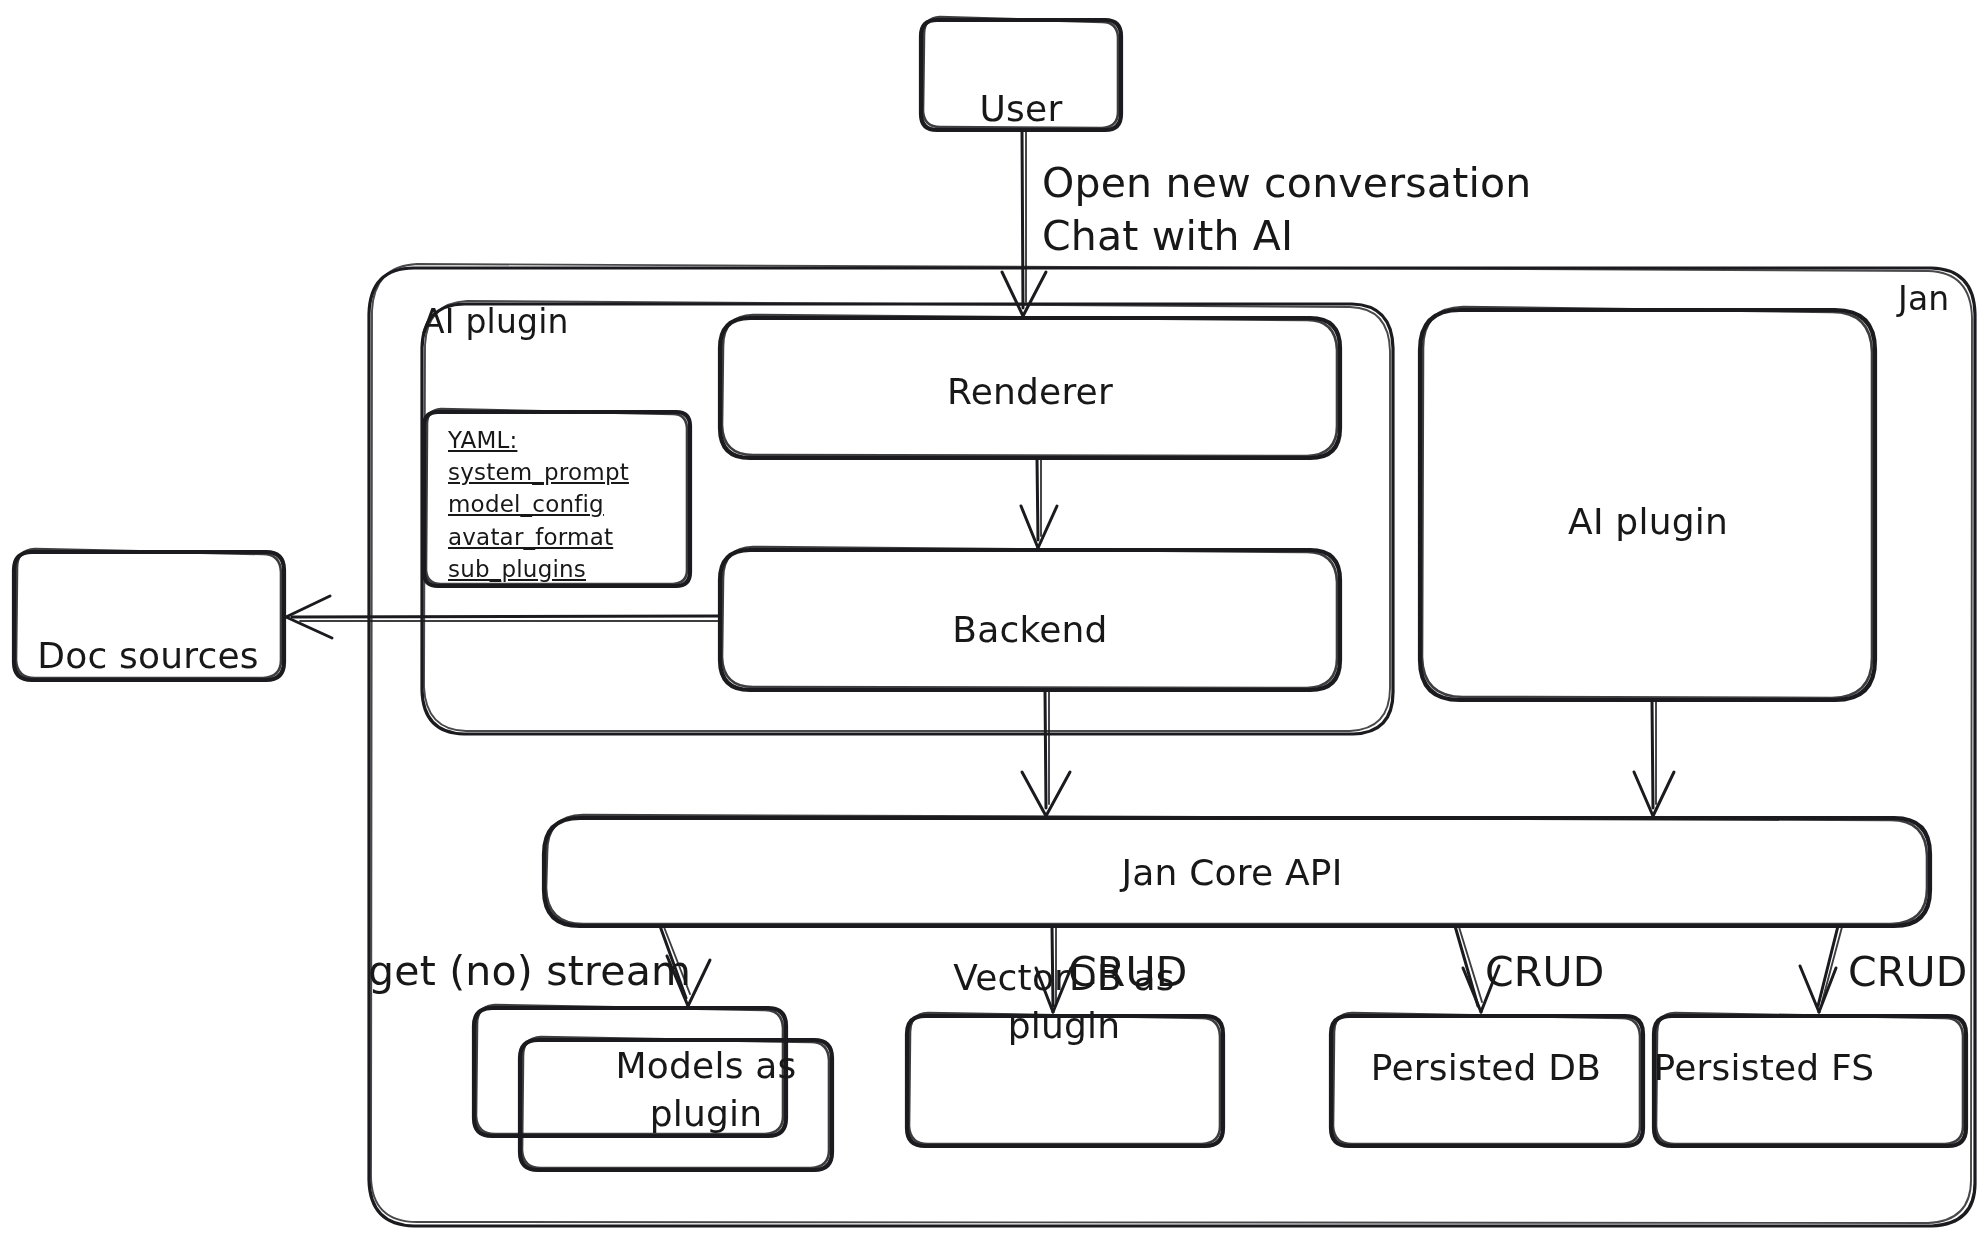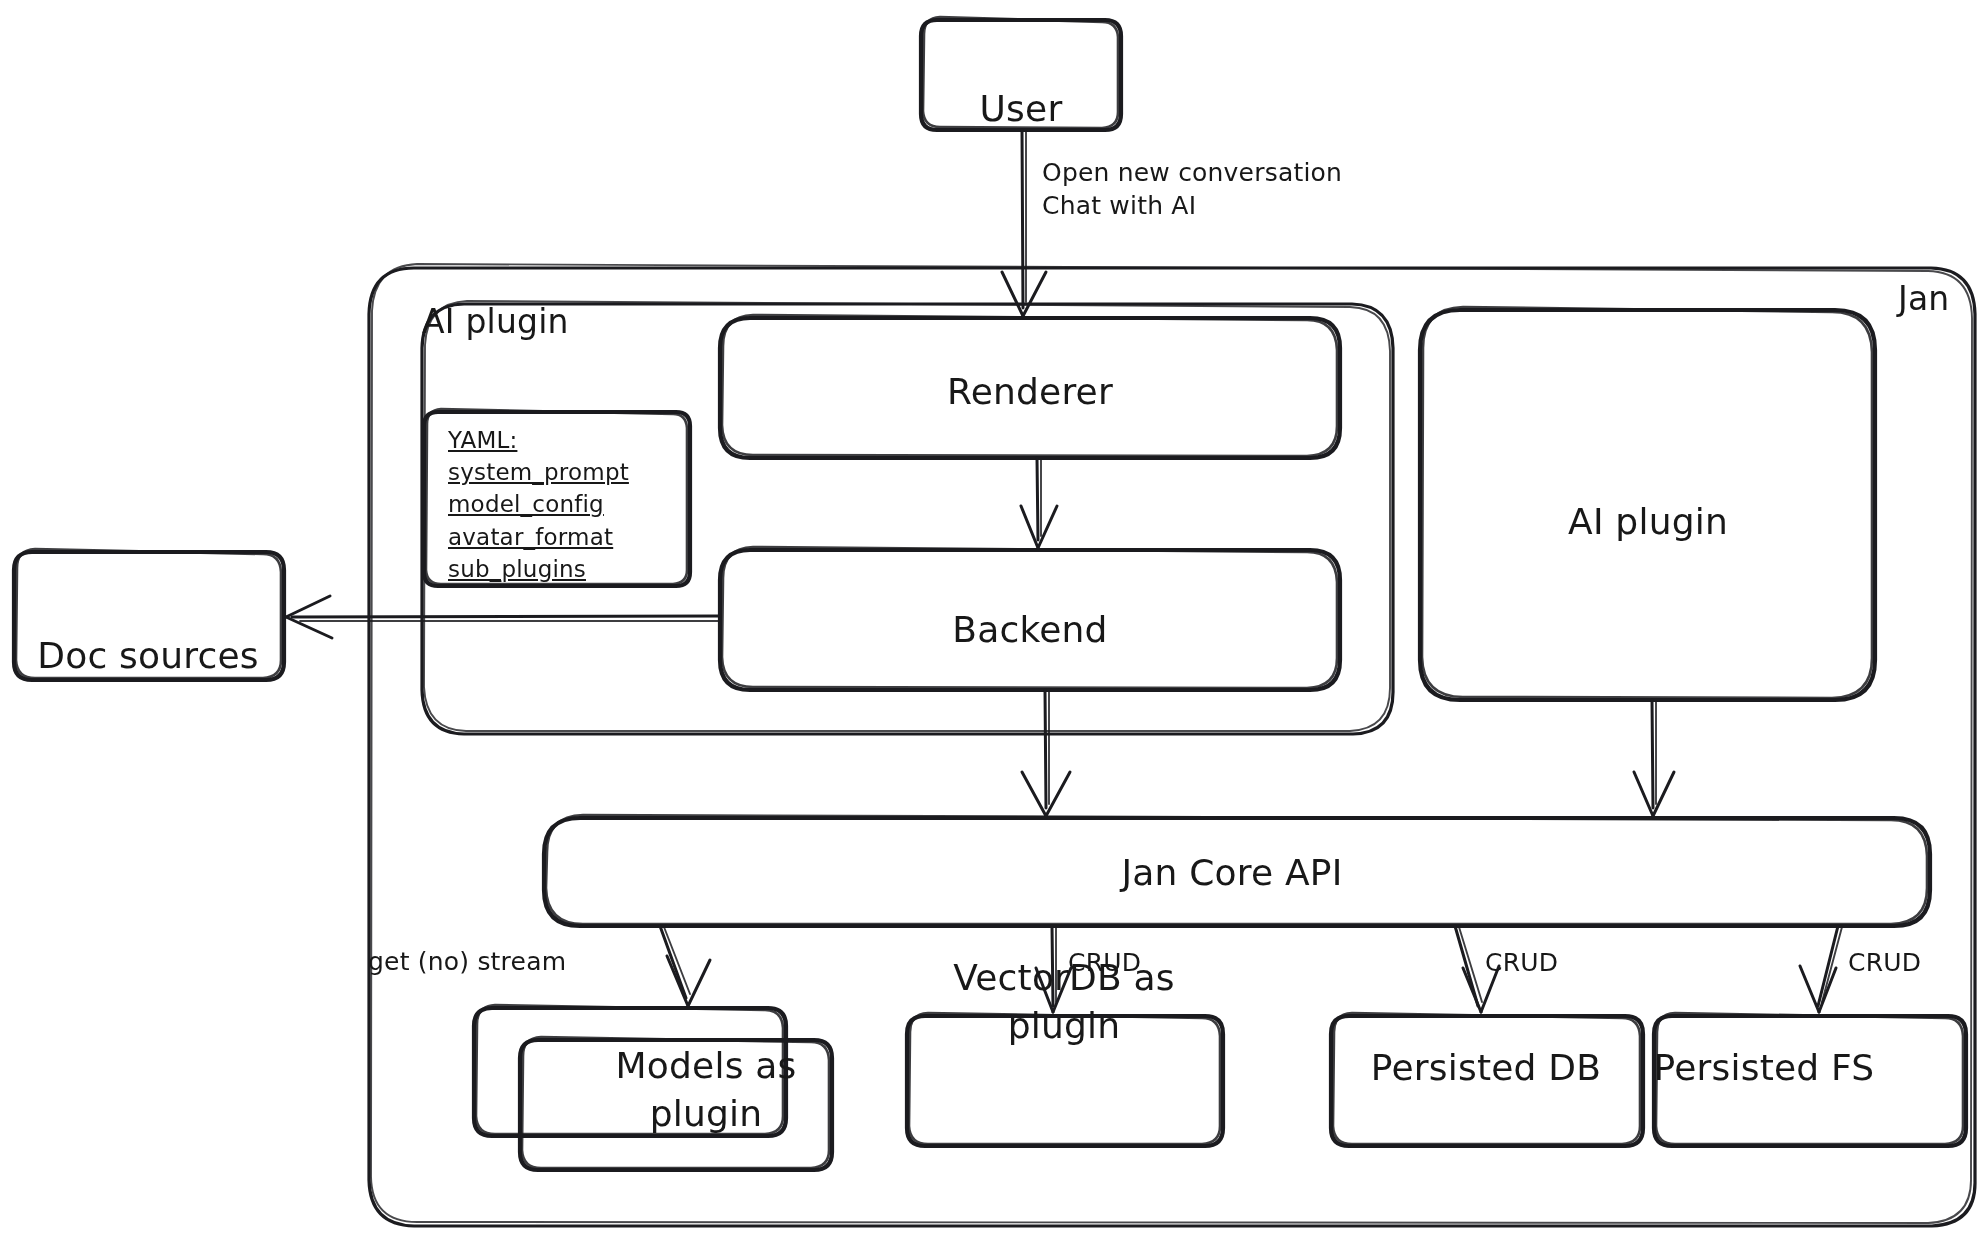--- a/index.html
+++ b/index.html
@@ -46,21 +46,21 @@
   .node-label {
     font-size: 36px;
     text-align: center;
     transform: translate(-50%, -50%);
   }
   .node-label.two-line { line-height: 1.32; }
   .container-label {
     font-size: 33px;
   }
   .edge-label {
-    font-size: 25px;
+    font-size: 41px;
   }
   .edge-label.multiline { line-height: 1.30; }
   .yaml-label {
     font-size: 23px;
     line-height: 1.40;
     text-decoration: underline;
   }
 </style>
 </head>
 <body>

